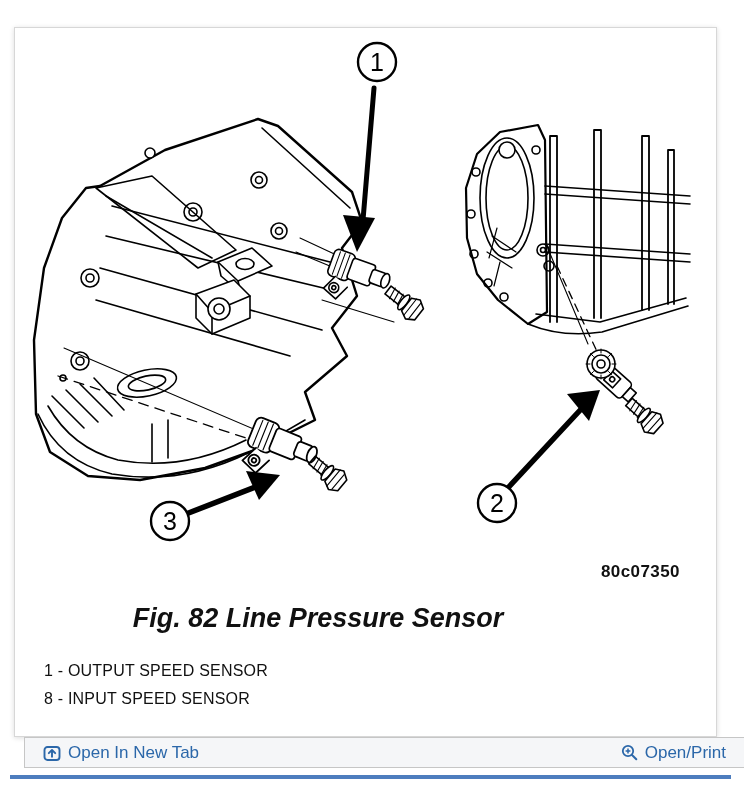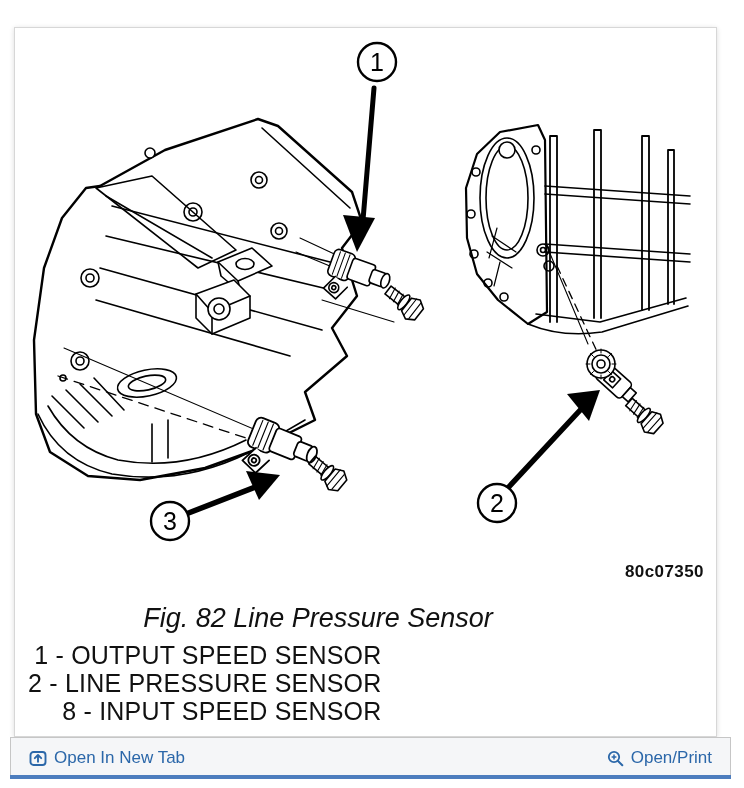--- a/index.html
+++ b/index.html
@@ -2,26 +2,26 @@
 <html style="--link_blue: #2b67a9; --accent_bar: #4d7dbe; --line_art: #000000;"><head>
 <meta charset="utf-8">
 <style>
   html,body{margin:0;padding:0;background:#ffffff;}
   .page{position:relative;width:744px;height:788px;background:#ffffff;overflow:hidden;
         font-family:"Liberation Sans", sans-serif;}
   .content-box{position:absolute;left:14px;top:27px;width:701px;height:708px;
         background:#ffffff;border:1px solid #d7d7d7;box-shadow:0 1px 5px rgba(0,0,0,0.14);}
   .diagram-svg{position:absolute;left:0;top:0;}
   .img-code{position:absolute;left:601px;top:562px;font-size:17px;font-weight:bold;
-        color:#111;letter-spacing:0.4px;margin-left:24px;}
+        color:#111;letter-spacing:0.4px;}
   .caption{position:absolute;left:14px;top:603px;width:608px;text-align:center;
-        font-size:27px;font-weight:normal;font-style:italic;color:#111;}
-  .legend{position:absolute;left:28px;top:641px;margin:0;padding:0;list-style:none;
-        font-size:25px;line-height:28px;color:#111;letter-spacing:0.2px;text-align:right;}
-  .toolbar{position:absolute;left:10px;top:737px;width:721px;height:42px;box-sizing:border-box;
+        font-size:27px;font-weight:bold;font-style:italic;color:#111;}
+  .legend{position:absolute;left:28px;top:641px;margin:16px;padding:0;list-style:none;
+        font-size:16px;line-height:28px;color:#111;letter-spacing:0.2px;}
+  .toolbar{position:absolute;left:24px;top:737px;width:721px;height:31px;box-sizing:border-box;
         background:#f5f6f8;border:1px solid #c6c6c6;display:flex;align-items:center;
         justify-content:space-between;padding:0 18px;gap:40px;}
   .tb-link{display:flex;align-items:center;gap:7px;font-size:17px;color:var(--link_blue,#2b67a9);
         text-decoration:none;cursor:pointer;}
   .tb-link svg{display:block;}
   .accent-line{position:absolute;left:10px;top:775px;width:721px;height:4px;
         background:var(--accent_bar,#4d7dbe);}
 </style>
 </head>
 <body>
@@ -165,21 +165,20 @@
       </g>
     </g>
   </svg>
 
   <div class="img-code">80c07350</div>
 
   <div class="caption">Fig. 82 Line Pressure Sensor</div>
 
   <ul class="legend">
     <li>1 - OUTPUT SPEED SENSOR</li>
-    <li>2 - LINE PRESSURE SENSOR</li>
     <li>8 - INPUT SPEED SENSOR</li>
   </ul>
 
   <div class="toolbar">
     <a class="tb-link">
       <svg width="18" height="18" viewBox="0 0 18 18">
         <rect x="1.5" y="3" width="15" height="13" rx="3" fill="none" stroke="var(--link_blue,#2b67a9)" stroke-width="1.9"></rect>
         <path d="M9 13.5 V7.5" stroke="var(--link_blue,#2b67a9)" stroke-width="1.9" fill="none"></path>
         <path d="M5.8 9.2 L9 6 L12.2 9.2" stroke="var(--link_blue,#2b67a9)" stroke-width="1.9" fill="none" stroke-linecap="round" stroke-linejoin="round"></path>
       </svg>

